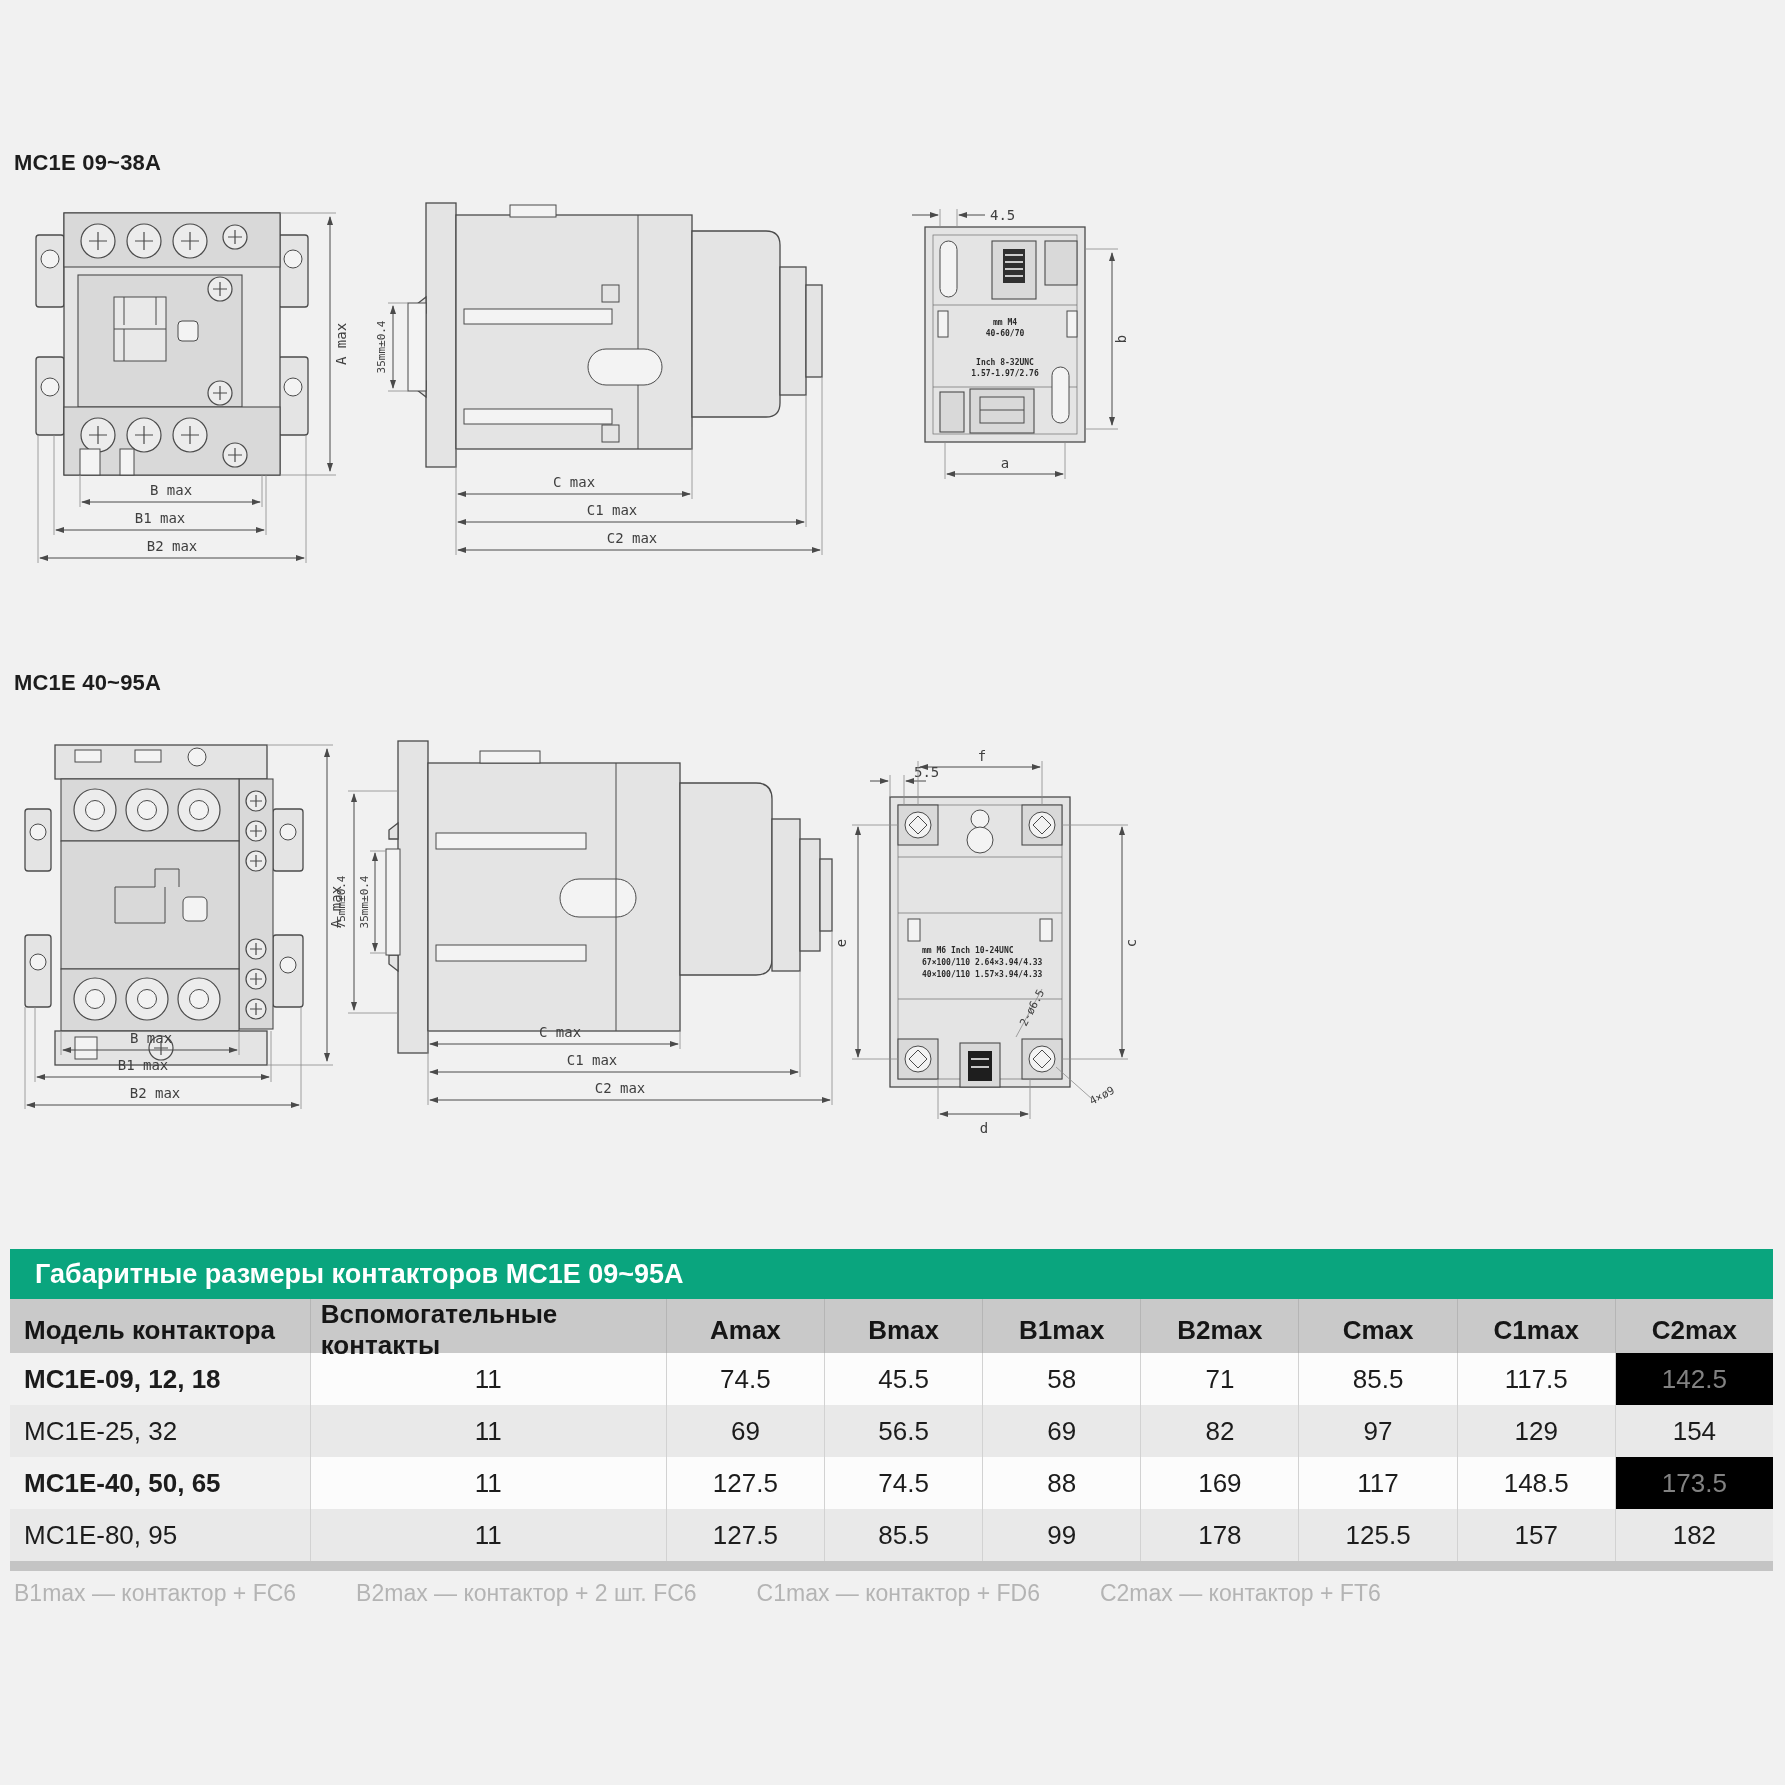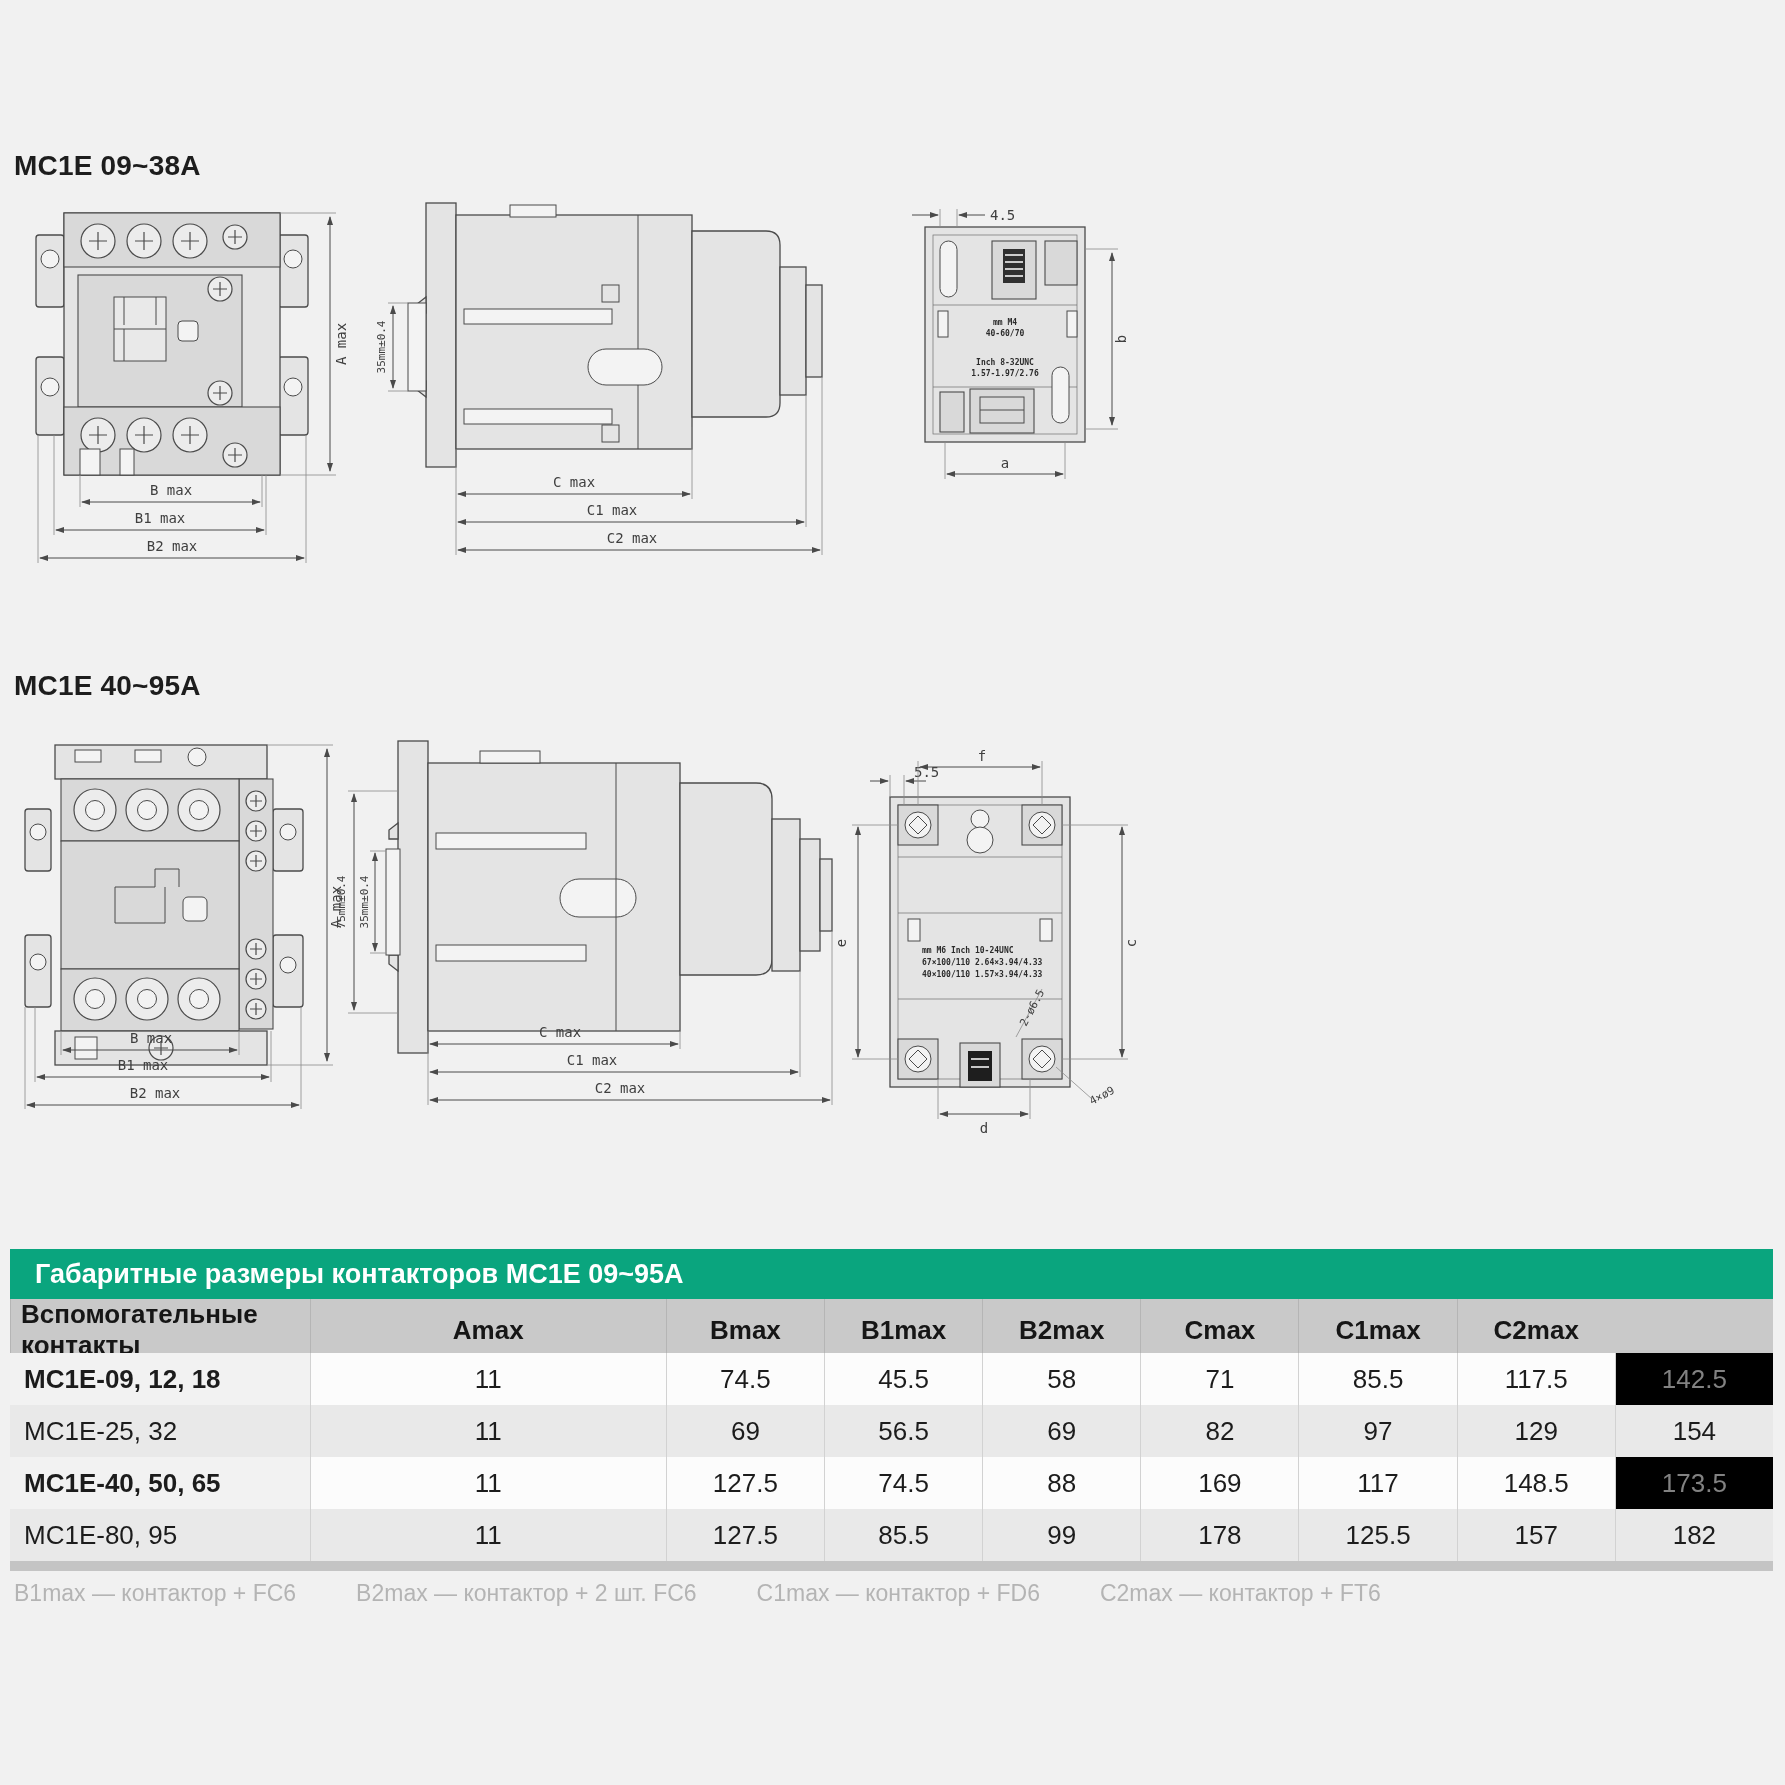--- a/index.html
+++ b/index.html
@@ -5,21 +5,21 @@
   html,body{margin:0;padding:0;}
   body{
     width:1785px;height:1785px;
     background:#f1f1f1;
     font-family:"Liberation Sans",sans-serif;
     position:relative;
     overflow:hidden;
   }
   .section-title{
     position:absolute;
-    font-size:28px;font-weight:700;color:#1d1d1d;
+    font-size:22px;font-weight:700;color:#1d1d1d;
     letter-spacing:0.2px;
   }
   .drawing{position:absolute;}
   
   .body{fill:#e4e4e4;stroke:#4b4b4b;stroke-width:1.3;}
   .body2{fill:#d9d9d9;stroke:#4b4b4b;stroke-width:1.1;}
   .lite{fill:#f3f3f3;stroke:#4b4b4b;stroke-width:1;}
   .ln{stroke:#4b4b4b;stroke-width:1;fill:none;}
   .lnthin{stroke:#6f6f6f;stroke-width:0.7;fill:none;}
   .dim{stroke:#4a4a4a;stroke-width:1;fill:none;}
@@ -357,20 +357,21 @@
     <text class="cadsm" transform="translate(196,280) rotate(-62)">2-ø6.5</text>
     <path class="ext" d="M226 320 L262 352"></path>
     <text class="cadsm" transform="translate(262,358) rotate(-28)">4×ø9</text>
   </g>
 </svg>
 
 <div class="tbl">
   <div class="tbl-title">Габаритные размеры контакторов MC1E 09~95A</div>
 
   <div class="grid-row thead">
+    <div class="cell c0">Модель контактора</div>
     <div class="cell c1">Вспомогательные контакты</div>
     <div class="cell">Amax</div>
     <div class="cell">Bmax</div>
     <div class="cell">B1max</div>
     <div class="cell">B2max</div>
     <div class="cell">Cmax</div>
     <div class="cell">C1max</div>
     <div class="cell">C2max</div>
   </div>
 

